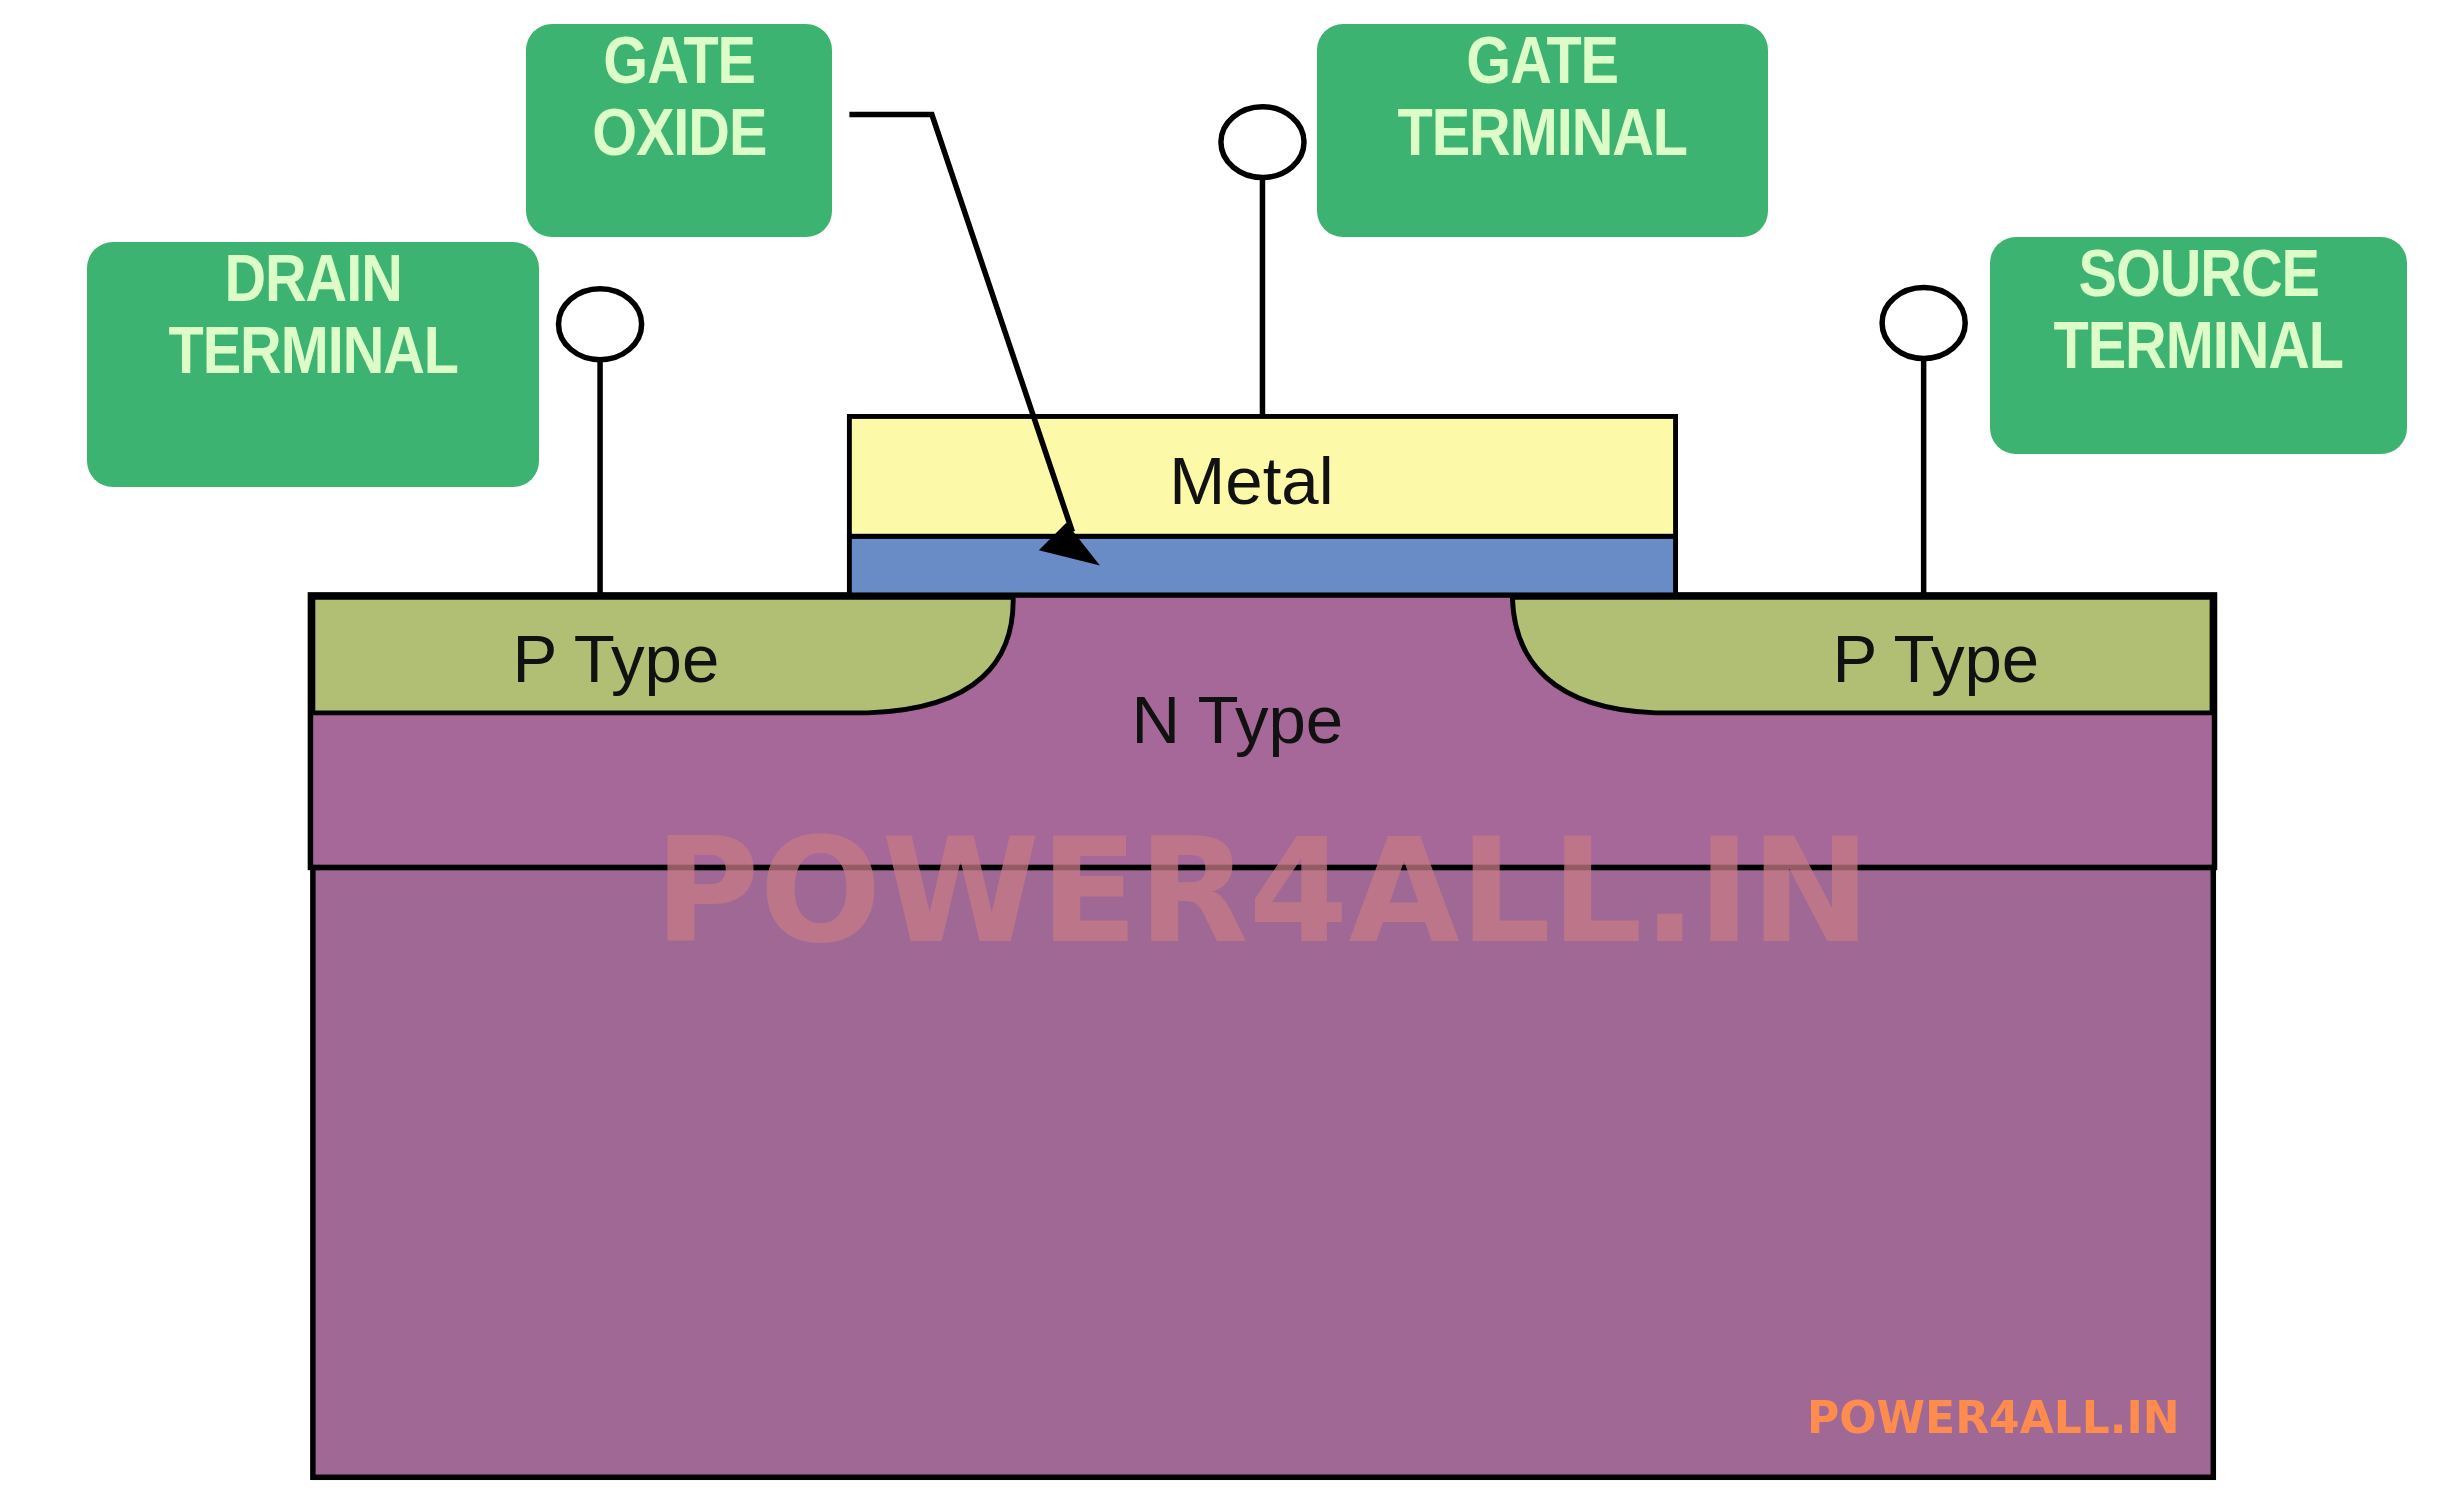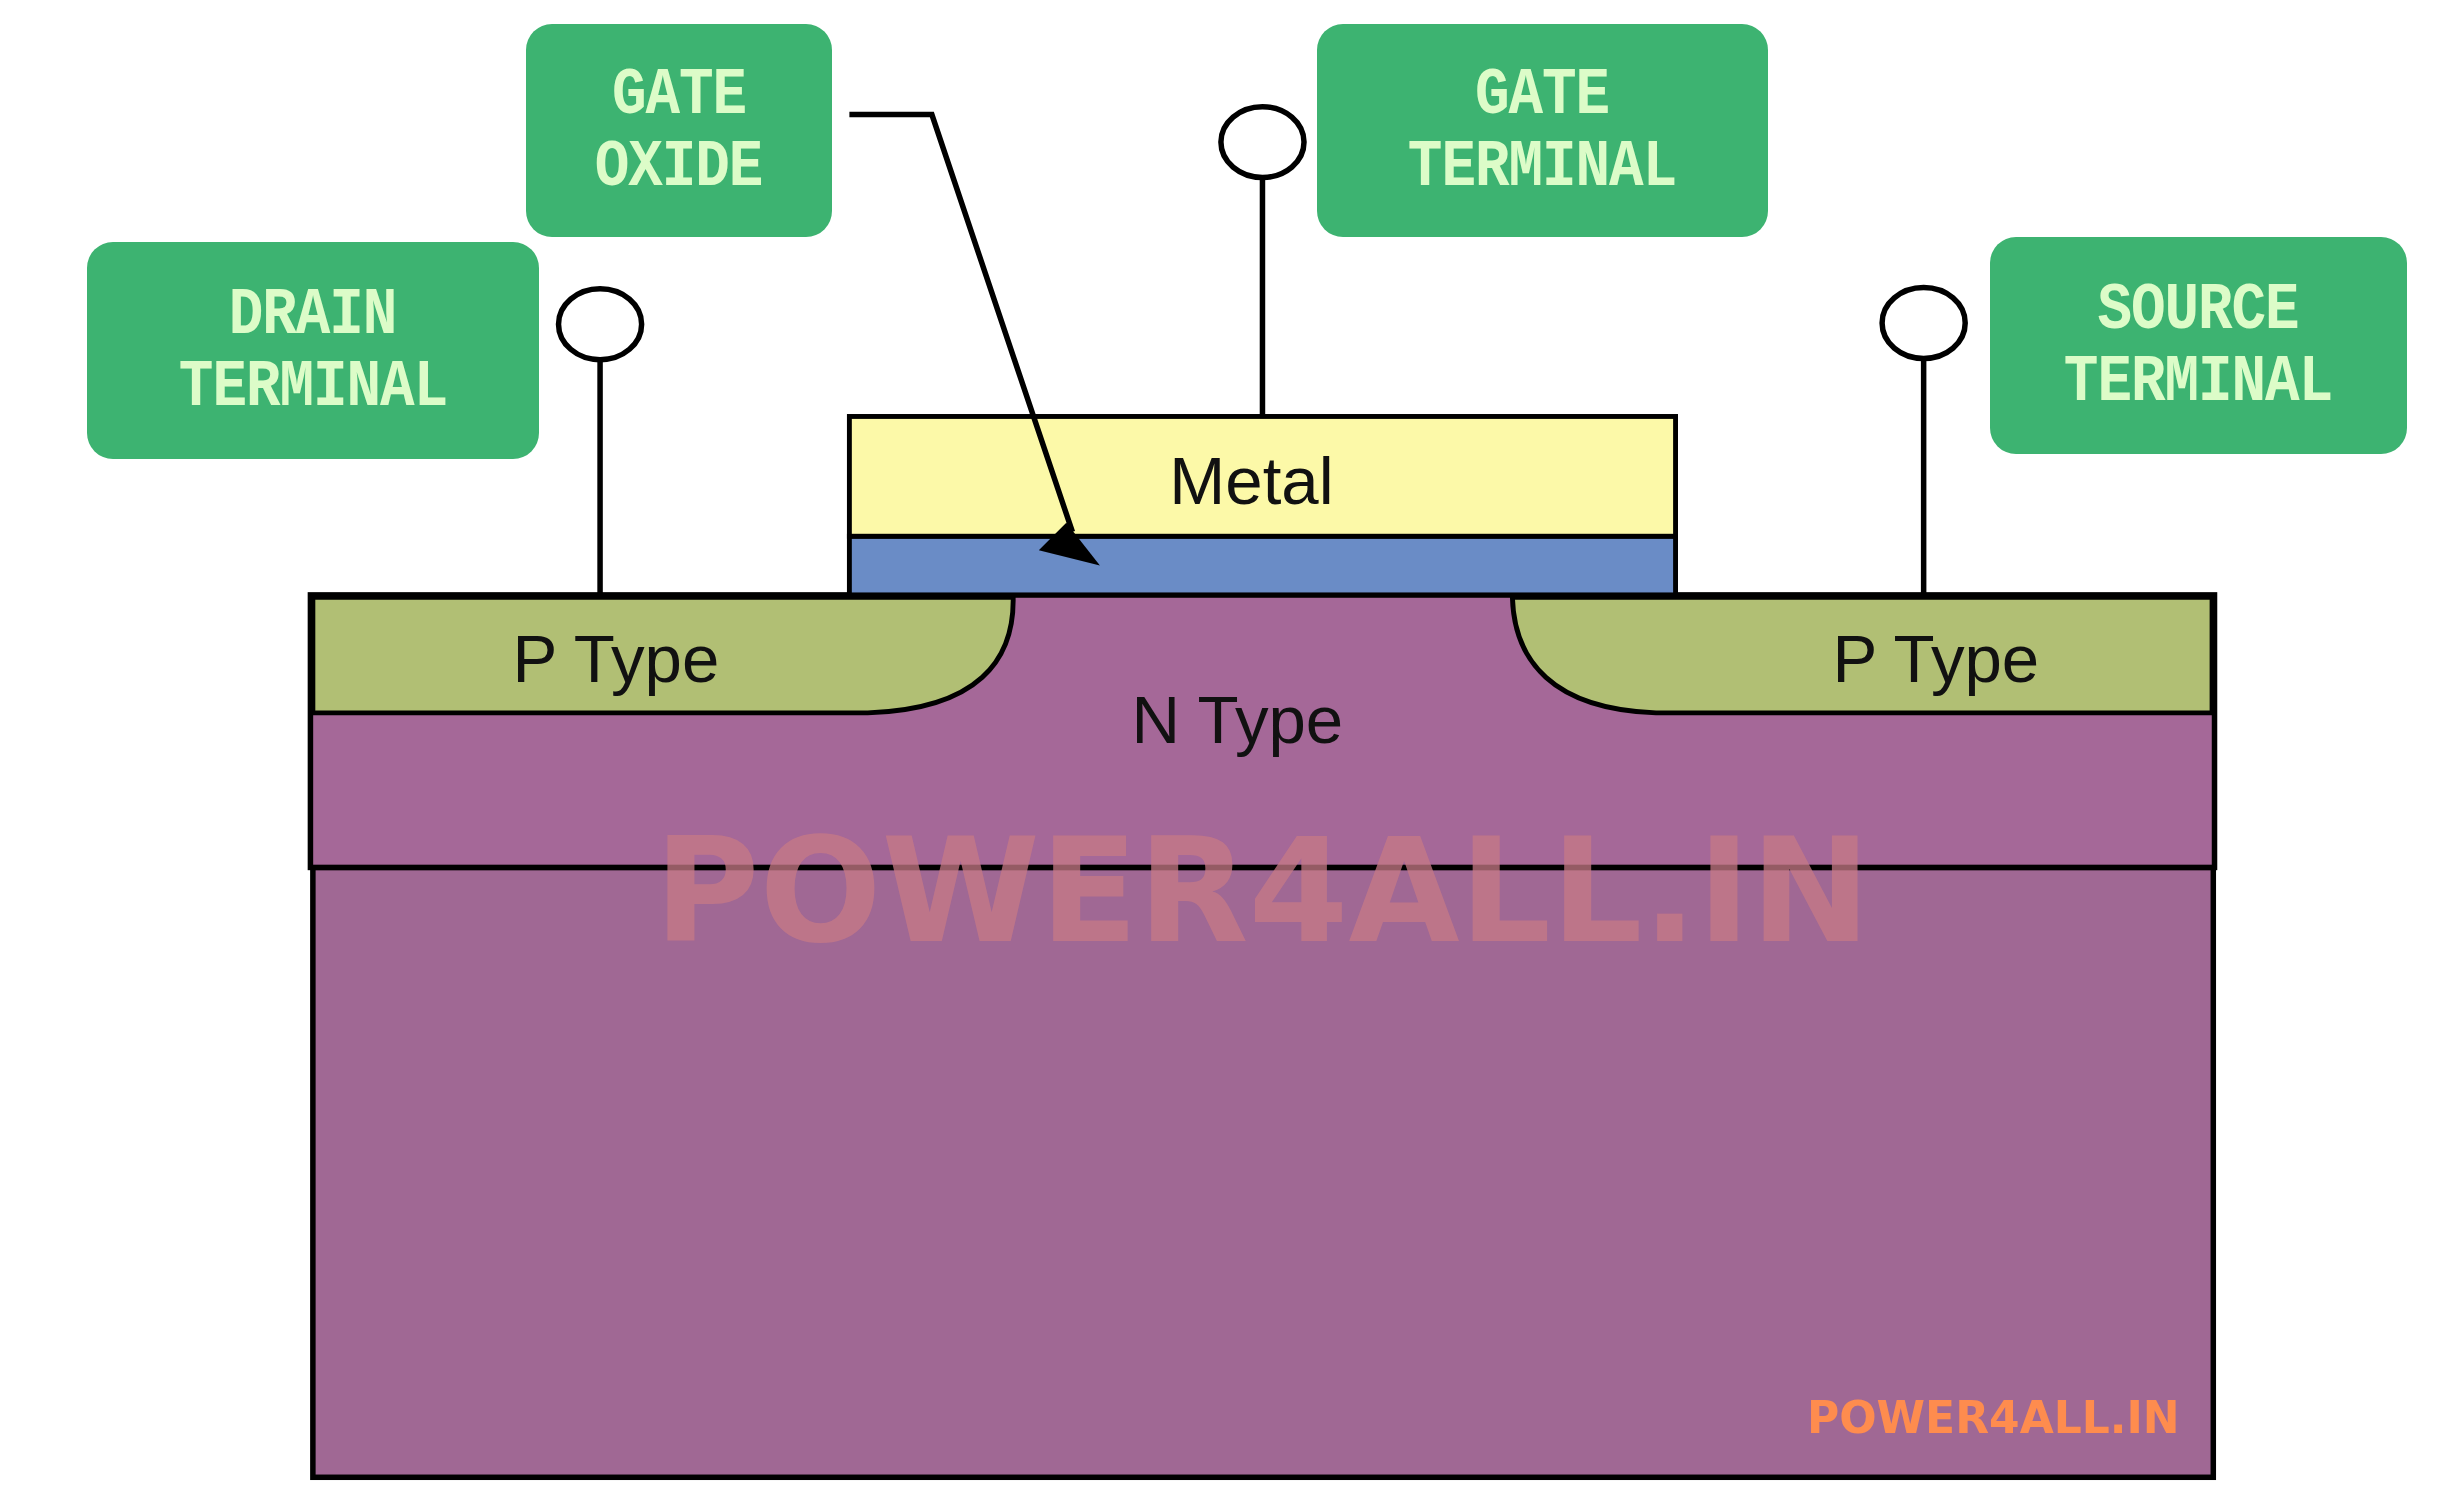--- a/index.html
+++ b/index.html
@@ -1,30 +1,30 @@
 <!DOCTYPE html>
 <html style="font-size:9.8px"><head>
 <meta charset="utf-8">
 <style>
   html, body { margin: 0; padding: 0; background: #ffffff; }
   body { width: 2462px; height: 1499px; position: relative; overflow: hidden; font-family: "DejaVu Sans", sans-serif; }
   .label-box {
     position: absolute; background: #3db371; border-radius: 26px;
-    display: flex; flex-direction: column; align-items: center; justify-content: center;
-    color: #dcfcc8; font-family: Liberation Mono, monospace; font-weight: bold;
+    display: flex; flex-direction: column; align-items: center; justify-content: flex-start;
+    color: #dcfcc8; font-family: Liberation Sans, sans-serif; font-weight: bold;
     font-size: 67px; line-height: 72px; letter-spacing: -1.2px; text-align: center;
   }
   .label-box span { display: block; transform: scaleX(0.86); }
   svg.diagram { position: absolute; left: 0; top: 0; }
   .region-text { font-family: "Liberation Sans", sans-serif; fill: #111; }
 </style>
 </head>
 <body>
 
-<div class="label-box" style="left:87px; top:242px; width:452px; height:217px;">
+<div class="label-box" style="left:87px; top:242px; width:452px; height:245px;">
   <span>DRAIN</span>
   <span>TERMINAL</span>
 </div>
 <div class="label-box" style="left:526px; top:24px; width:306px; height:213px;">
   <span>GATE</span>
   <span>OXIDE</span>
 </div>
 <div class="label-box" style="left:1317px; top:24px; width:451px; height:213px;">
   <span>GATE</span>
   <span>TERMINAL</span>

